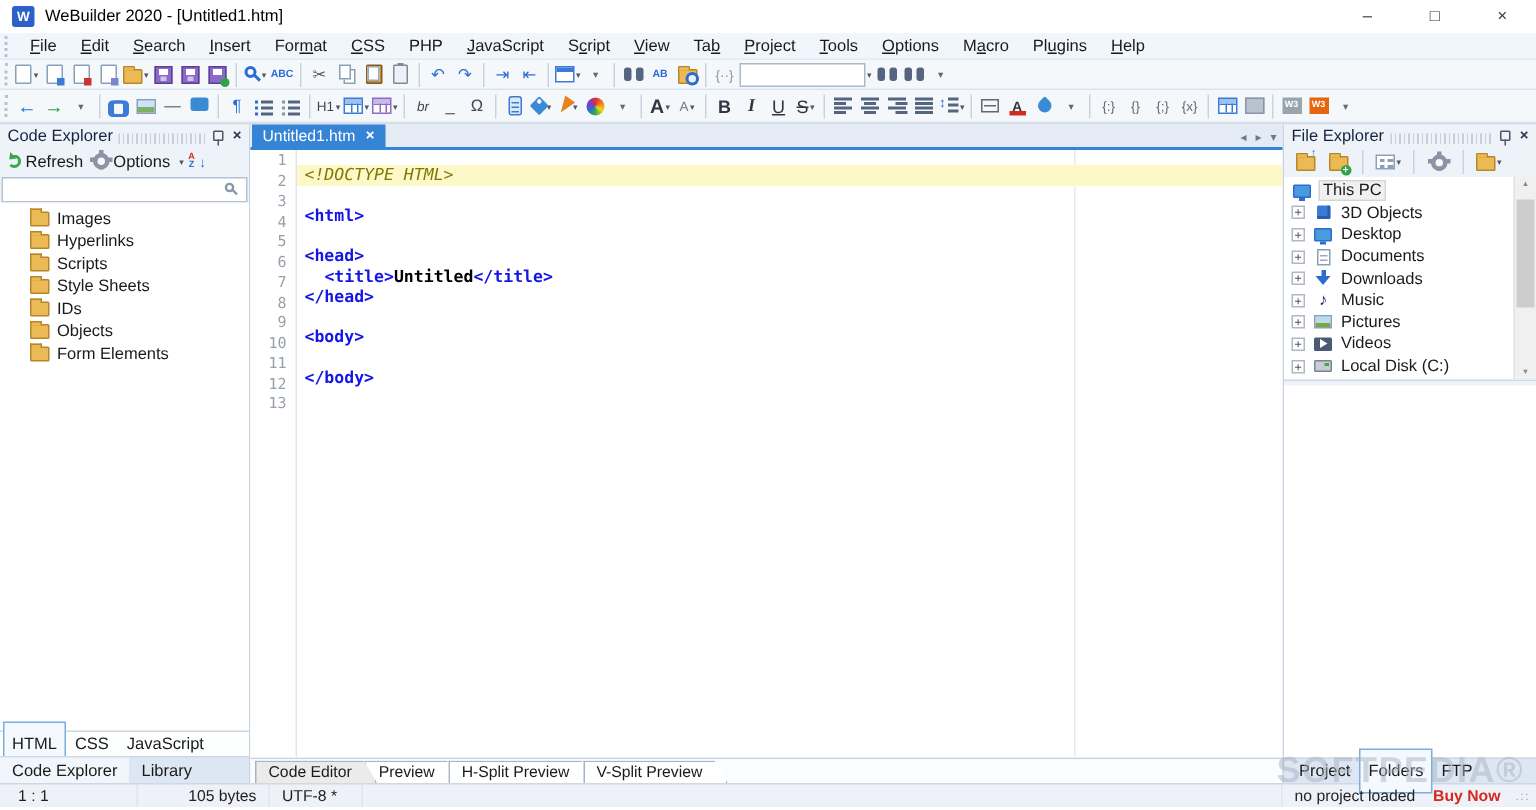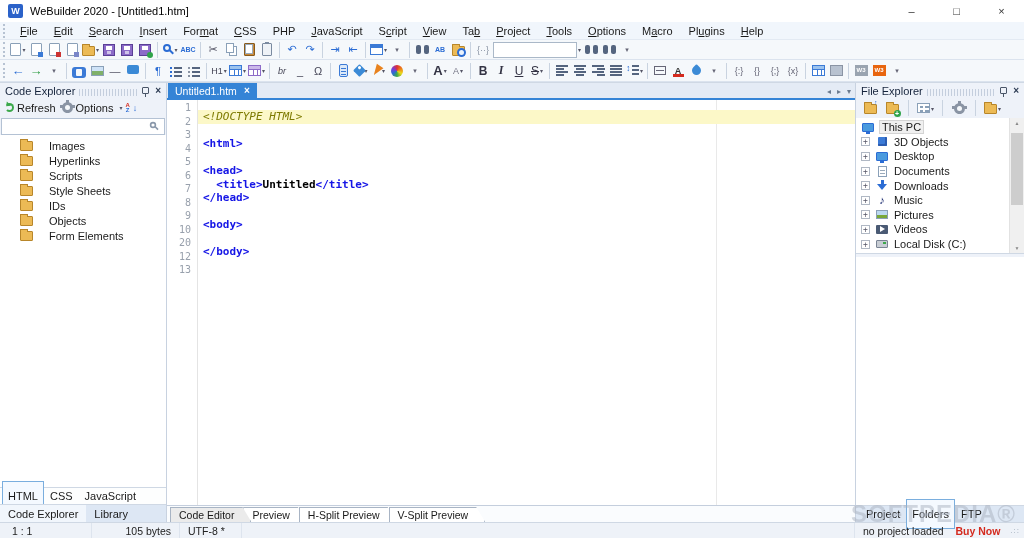--- a/index.html
+++ b/index.html
@@ -139,21 +139,21 @@
   .dots{flex:1;height:7px;margin-top:3px;background:repeating-linear-gradient(90deg,#c4cedd 0 1px,transparent 1px 3px)}
   .pclose{color:#2b3a52;font-size:10px;font-weight:bold}
 
   .cetools{height:19px;display:flex;align-items:center;gap:3px;padding:0 5px;flex:none}
   .cetools .lbl{margin-right:3px}
   .ddv{font-size:6px;color:#556}
   .cesearch{margin:1px 1px 0 1px;height:17px;background:#fff;border:1px solid #b4c2d4;display:flex;align-items:center;justify-content:flex-end;padding-right:4px;flex:none}
   .cesearch .s-mag{border-color:#8a98aa}
   .cesearch .s-mag::after{background:#8a98aa}
   .cetree{flex:1;background:#fff;overflow:hidden;padding-top:3px}
-  .trow{height:15px;display:flex;align-items:center;gap:16px;padding-left:20px}
+  .trow{height:15px;display:flex;align-items:center;gap:5px;padding-left:20px}
   .fi-folder{width:13px;height:10px;background:#ecba55;border:1px solid #b8862a;border-radius:1px;position:relative;flex:none}
   .fi-folder::before{content:"";position:absolute;top:-3px;left:-1px;width:6px;height:2px;background:#ecba55;border:1px solid #b8862a;border-bottom:none}
   .btabs1{height:17px;background:#fdfefe;border-top:1px solid #cfd8e4;display:flex;align-items:center;padding-left:2px;flex:none}
   .btab{padding:8px 5px;border:1px solid transparent}
   .btab.active{border-color:#7aaede;background:#f4f9ff}
   .btabs2{height:18px;background:#dde7f4;border-top:1px solid #cfd8e4;display:flex;align-items:center;flex:none}
   .btab2{padding:2px 8px;height:100%;display:flex;align-items:center}
   .btab2.active{background:#f1f6fc}
 
   
@@ -740,21 +740,21 @@
           <div class="gl">1</div>
           <div class="gl">2</div>
           <div class="gl">3</div>
           <div class="gl">4</div>
           <div class="gl">5</div>
           <div class="gl">6</div>
           <div class="gl">7</div>
           <div class="gl">8</div>
           <div class="gl">9</div>
           <div class="gl">10</div>
-          <div class="gl">20</div>
+          <div class="gl">11</div>
           <div class="gl">12</div>
           <div class="gl">13</div>
         </div>
       <div class="codelines" id="codelines">
         <div class="marginline"></div>
       <div class="cl hl"><span class="dt">&lt;!DOCTYPE HTML&gt;</span></div>
           <div class="cl"></div>
           <div class="cl"><span class="tag">&lt;html&gt;</span></div>
           <div class="cl"></div>
           <div class="cl"><span class="tag">&lt;head&gt;</span></div>

